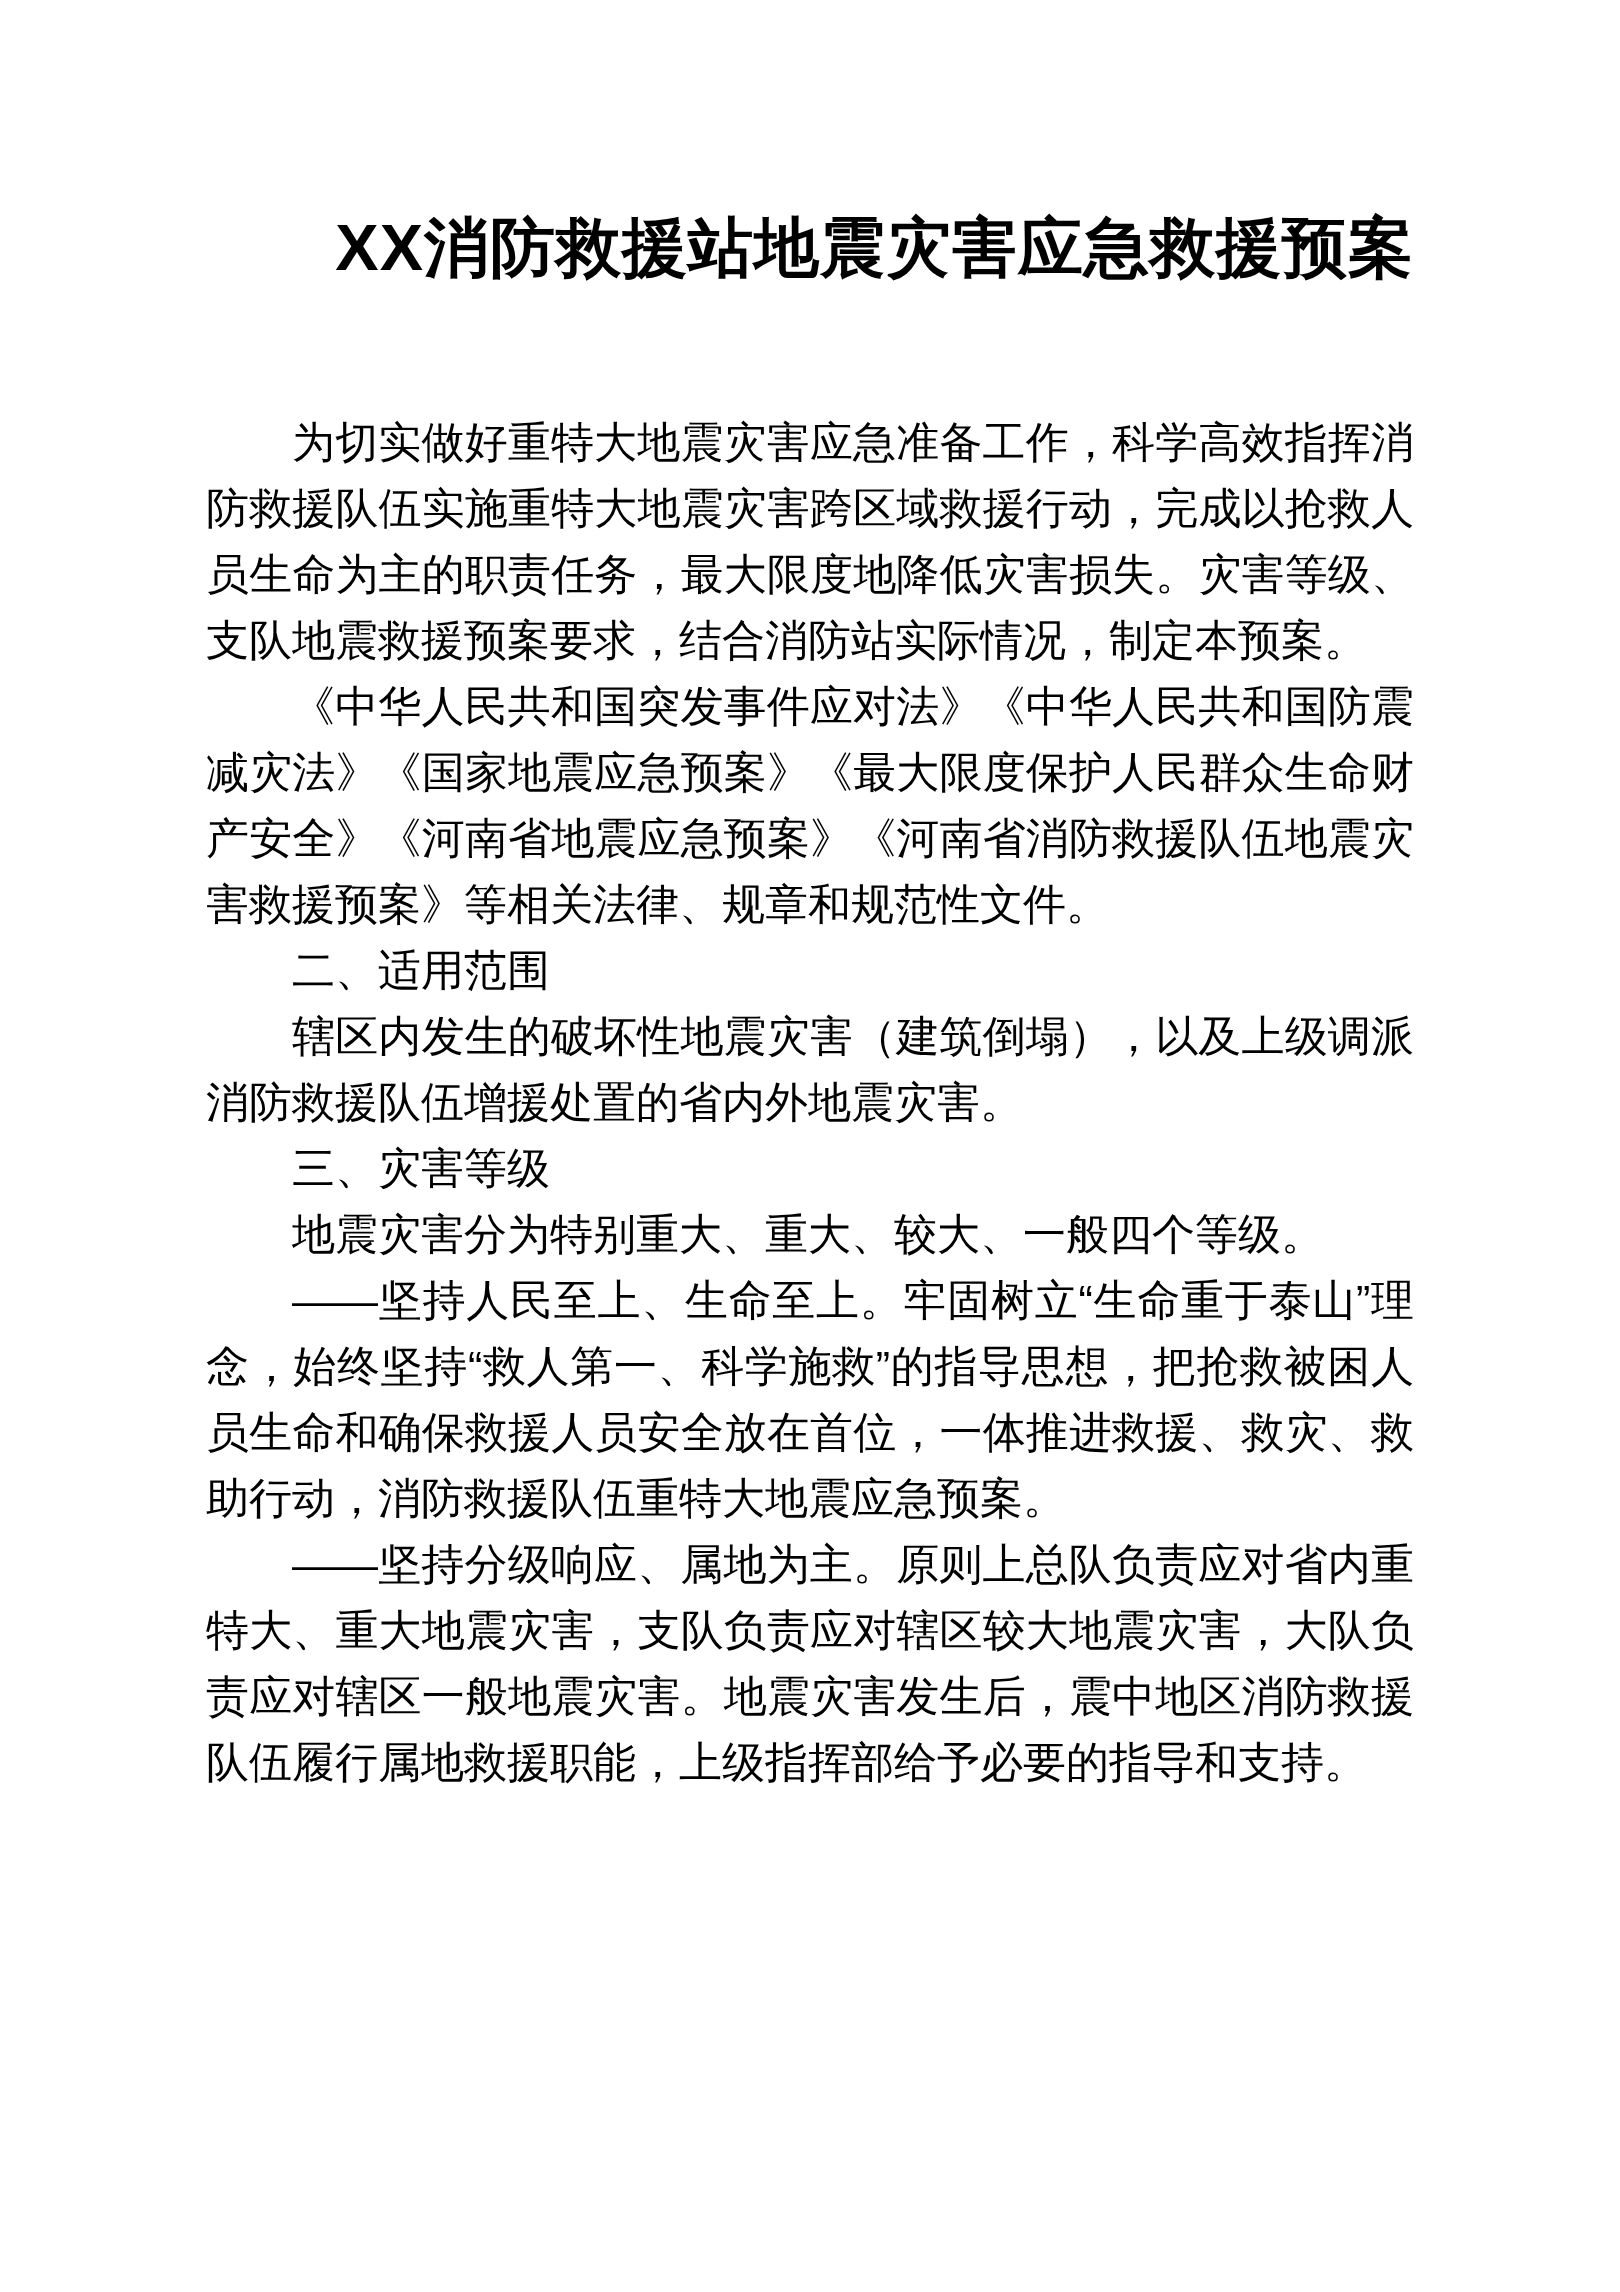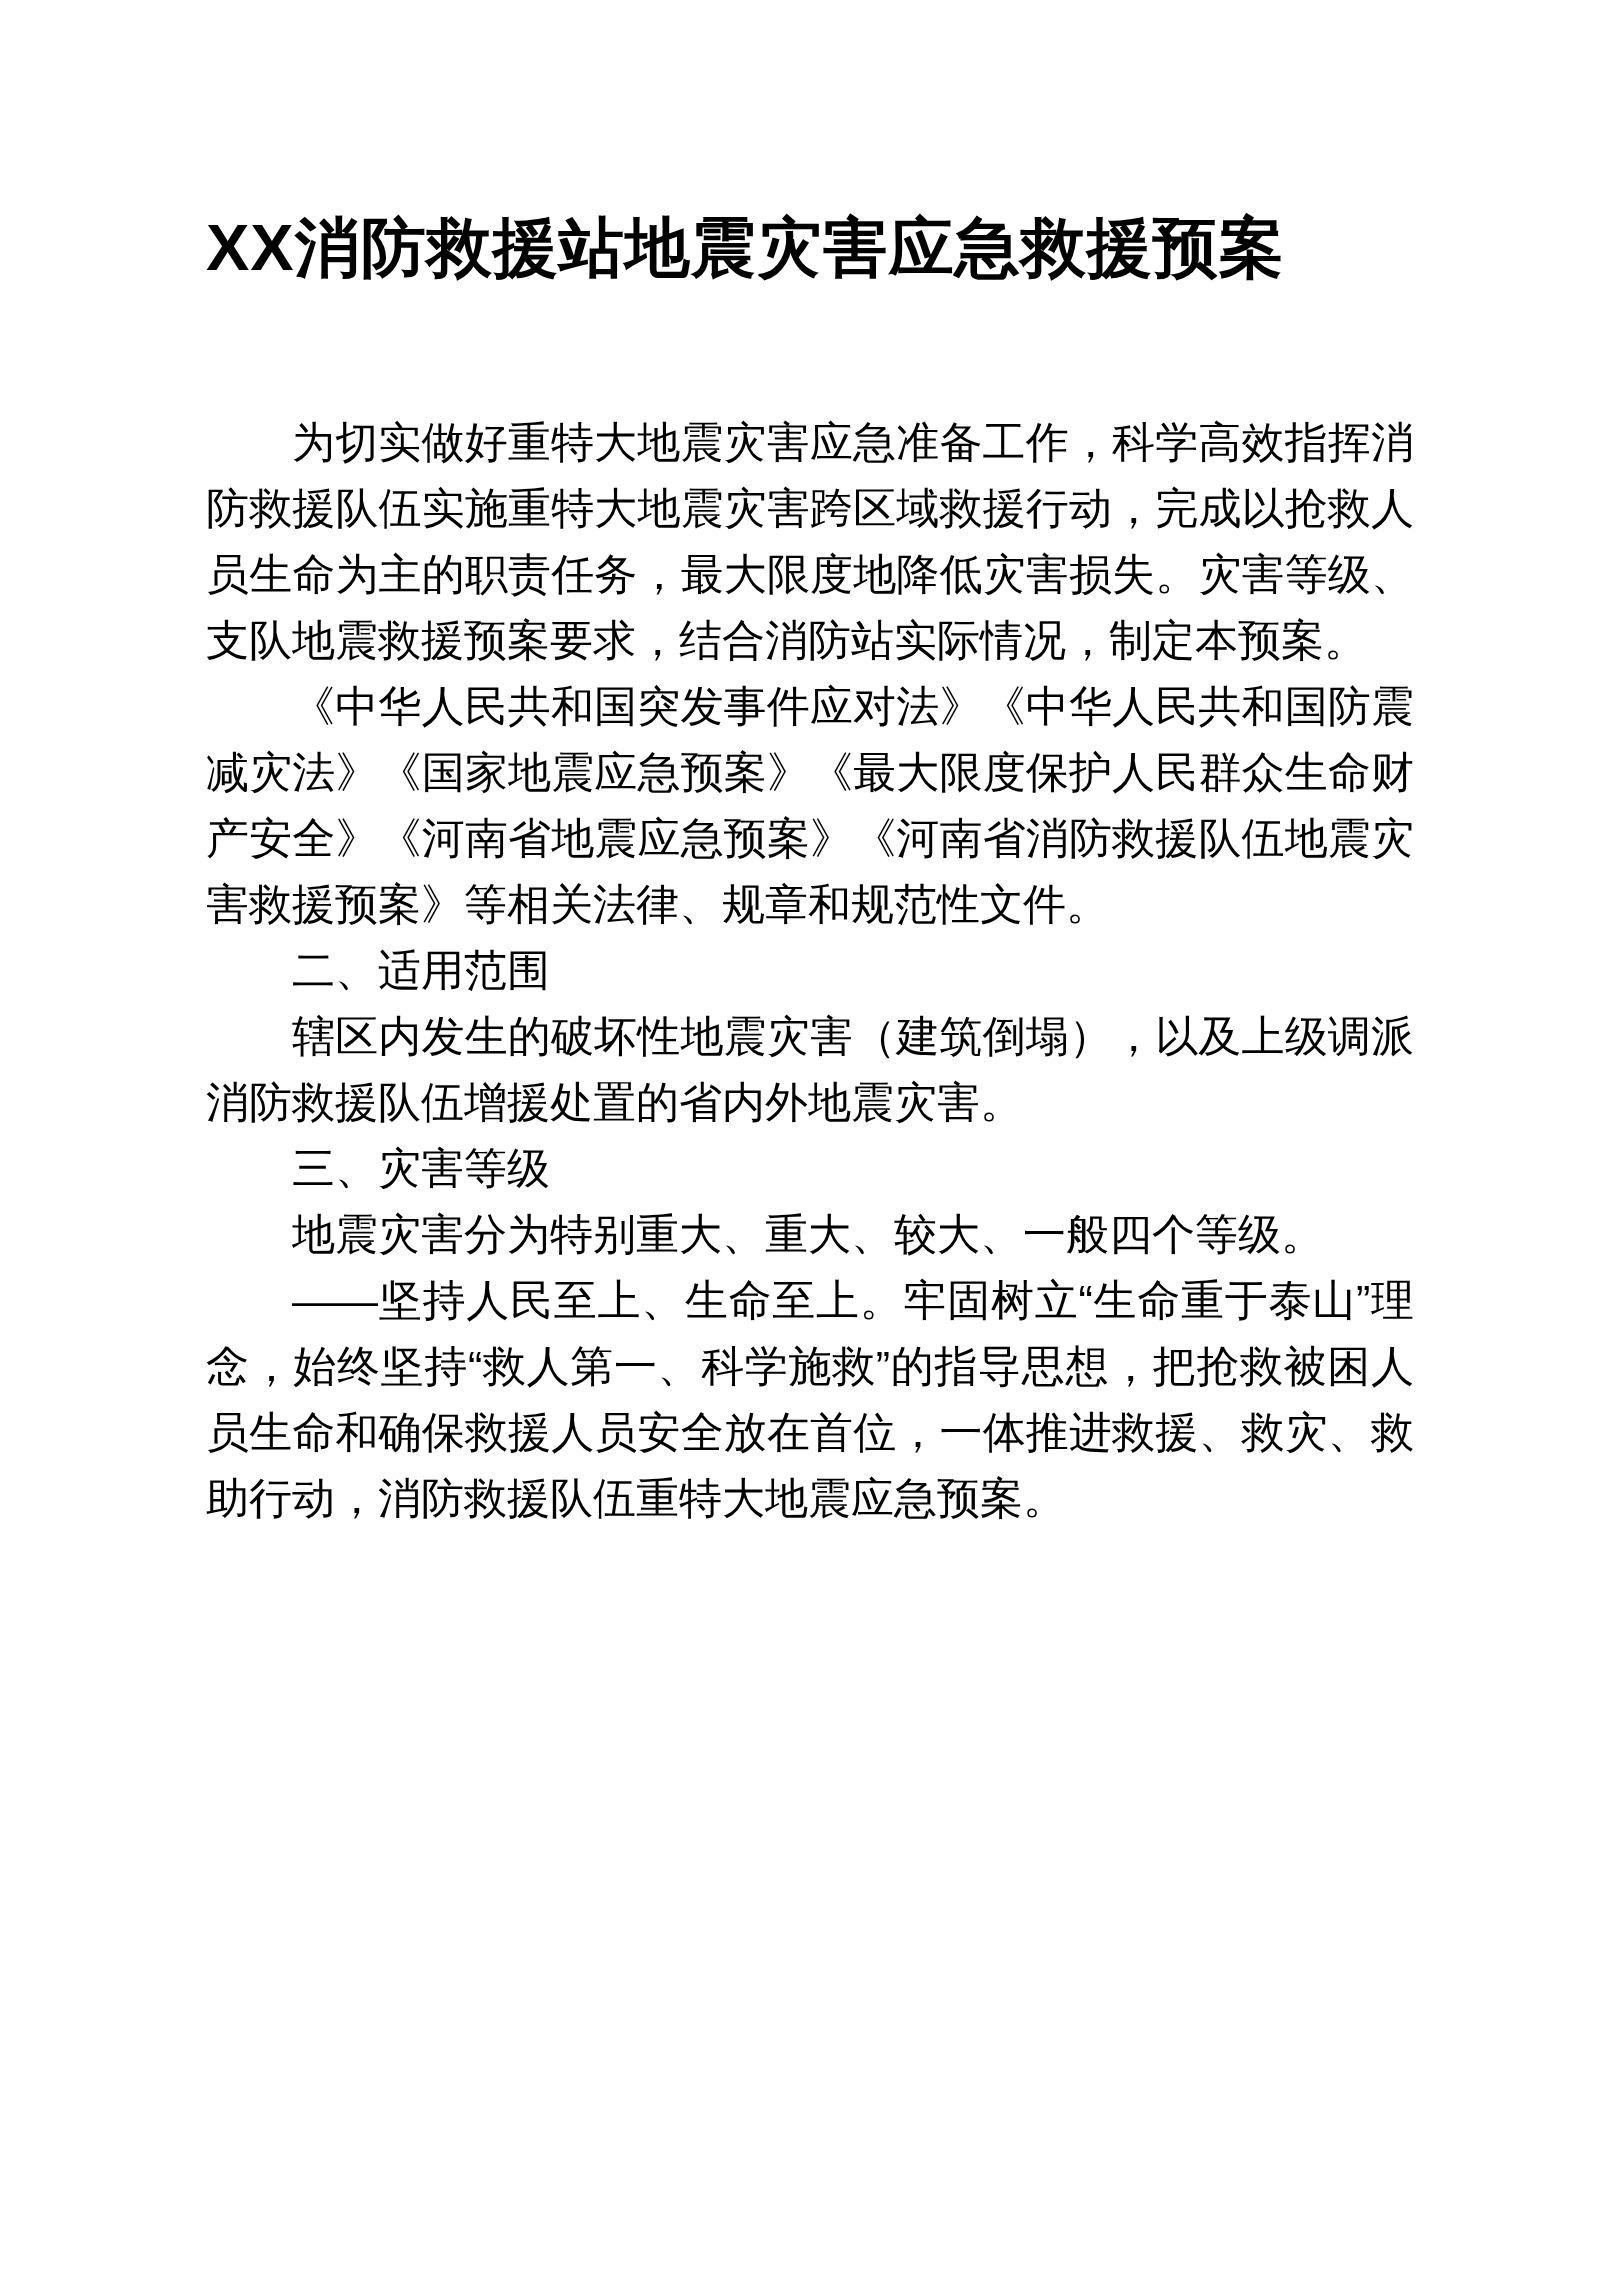--- a/index.html
+++ b/index.html
@@ -15,21 +15,21 @@
       padding: 211px 206px 0 206px;
       background: #ffffff;
       color: #000000;
       font-family: "Liberation Sans", "DejaVu Sans", sans-serif;
       overflow: hidden;
     }
     .doc-title {
       font-size: 65px;
       line-height: 1.15;
       font-weight: 700;
-      text-align: left;
+      text-align: right;
       margin: 0 0 123px 0;
       letter-spacing: 1px;
     }
     .doc-content {
       width: 100%;
     }
     .doc-paragraph,
     .doc-heading {
       font-size: 43px;
       line-height: 66px;
@@ -61,17 +61,18 @@
 
     <p class="doc-paragraph">辖区内发生的破坏性地震灾害（建筑倒塌），以及上级调派消防救援队伍增援处置的省内外地震灾害。</p>
 
     <p class="doc-heading">三、灾害等级</p>
 
     <p class="doc-paragraph">地震灾害分为特别重大、重大、较大、一般四个等级。</p>
 
 
     <p class="doc-paragraph">——坚持人民至上、生命至上。牢固树立“生命重于泰山”理念，始终坚持“救人第一、科学施救”的指导思想，把抢救被困人员生命和确保救援人员安全放在首位，一体推进救援、救灾、救助行动，消防救援队伍重特大地震应急预案。</p>
 
+    <p class="doc-paragraph">——坚持分级响应、属地为主。原则上总队负责应对省内重特大、重大地震灾害，支队负责应对辖区较大地震灾害，大队负责应对辖区一般地震灾害。地震灾害发生后，震中地区消防救援队伍履行属地救援职能，上级指挥部给予必要的指导和支持。</p>
 
   </div>
 
 </div>
 
 
 </body></html>

